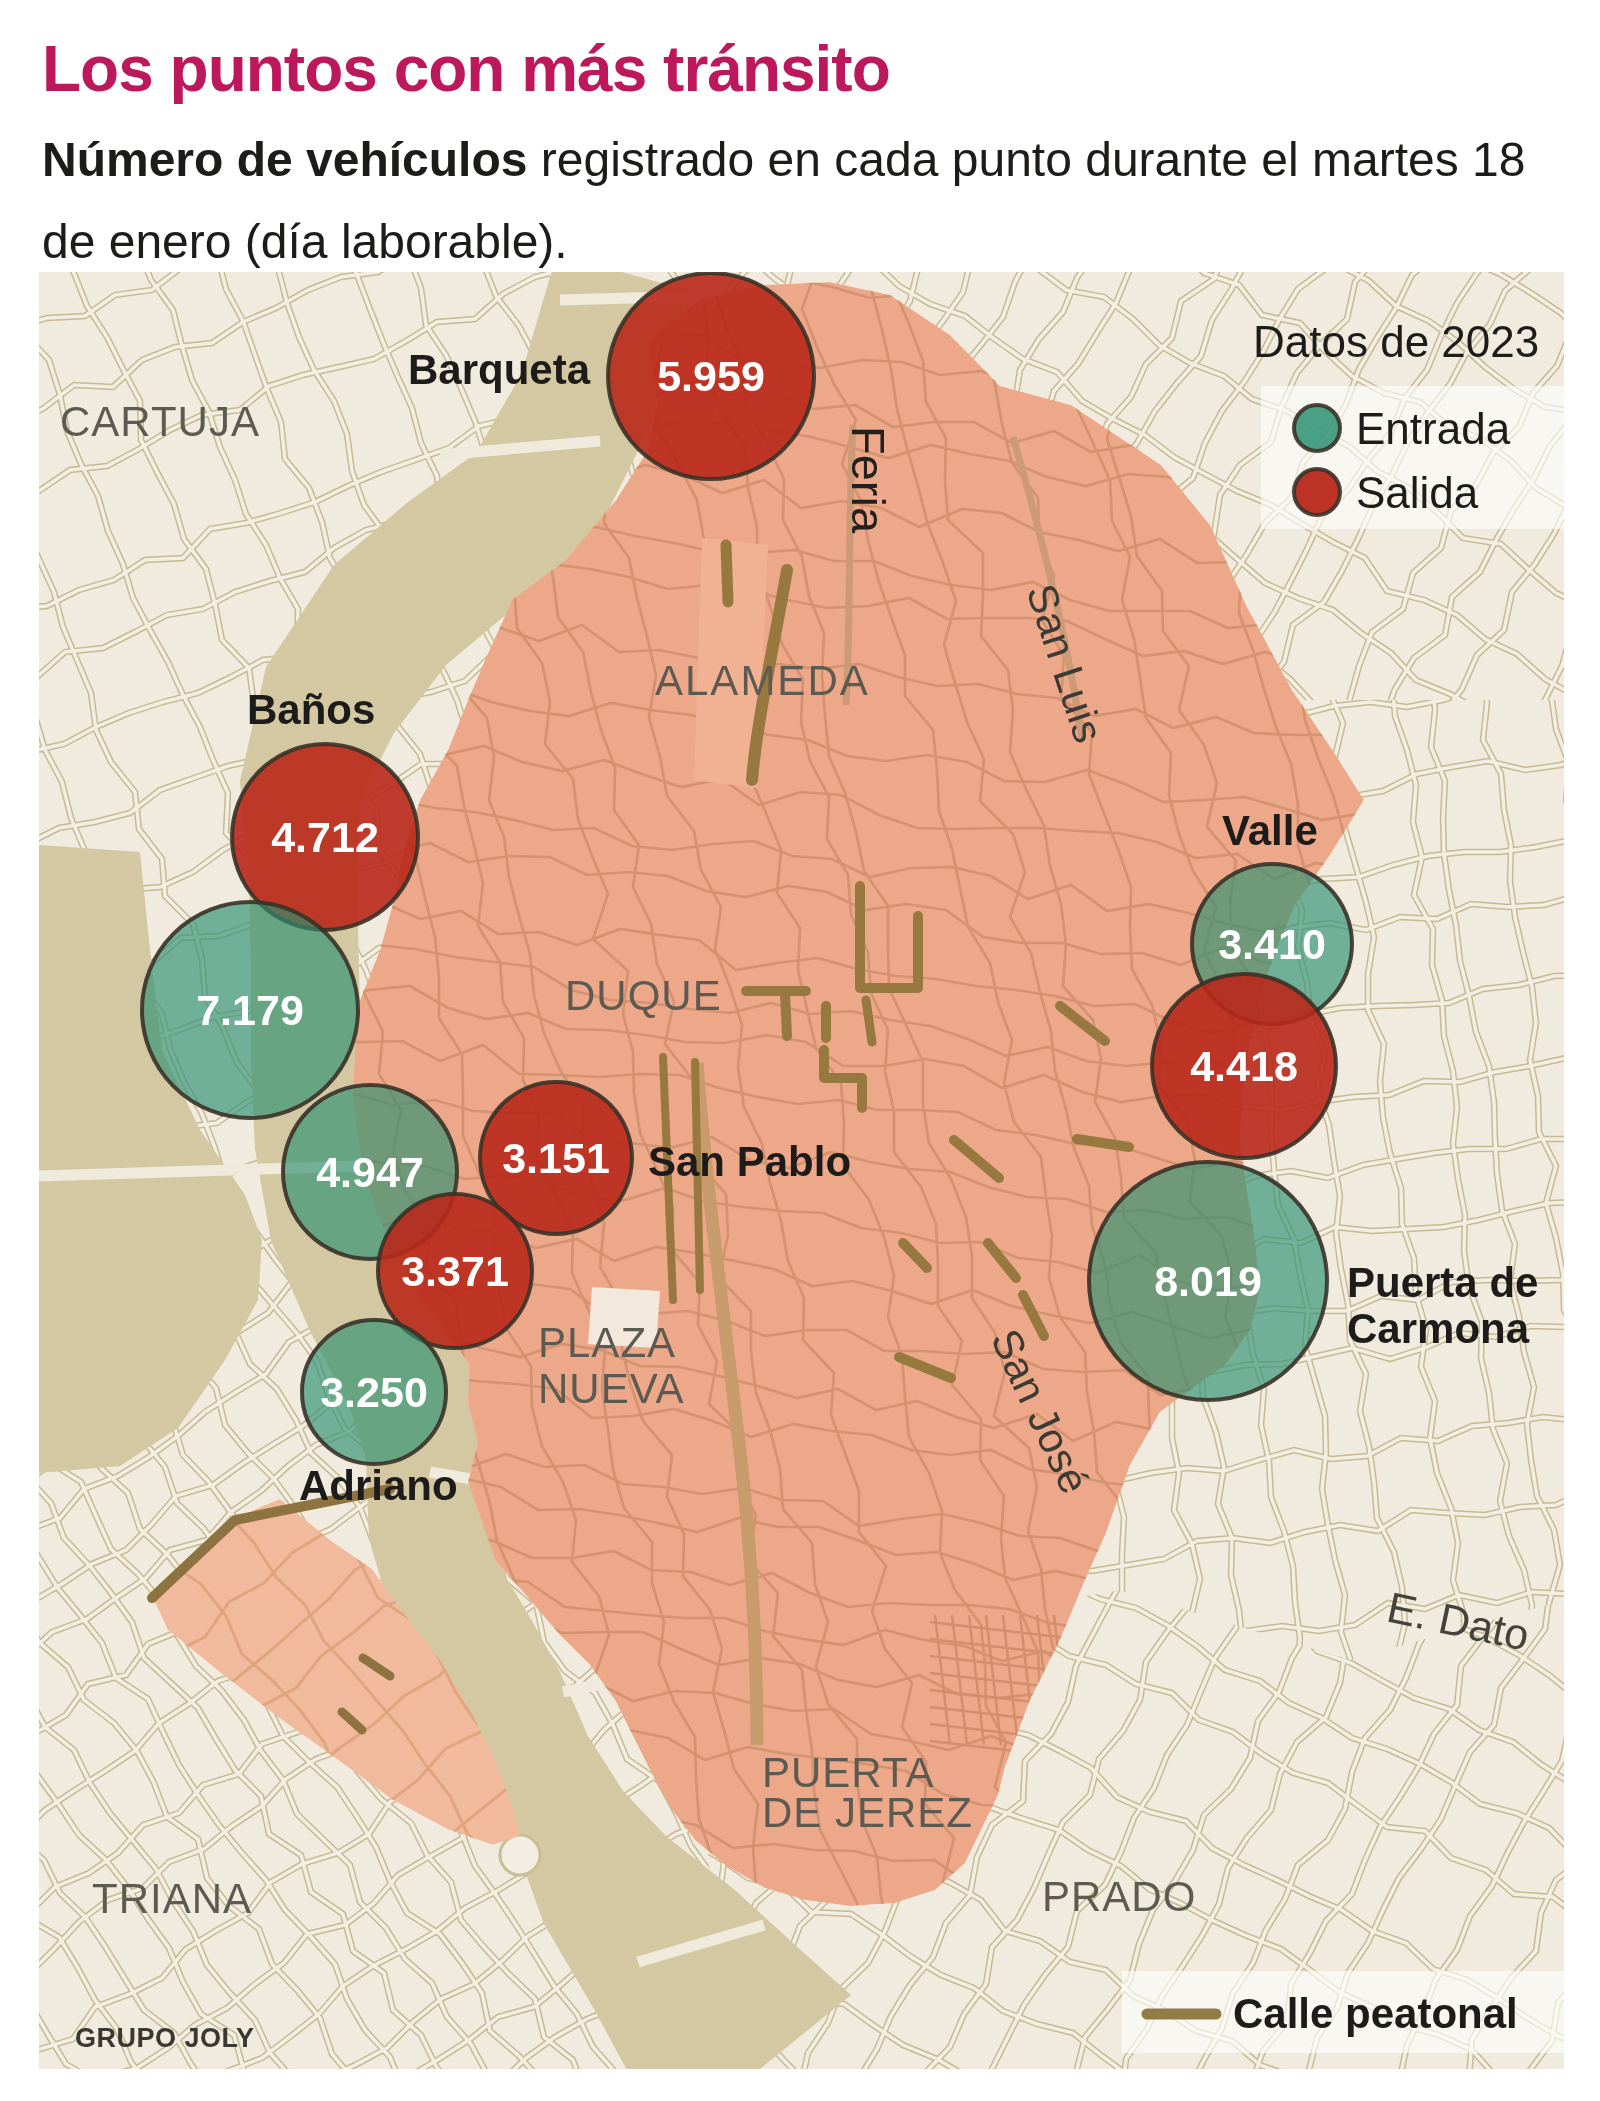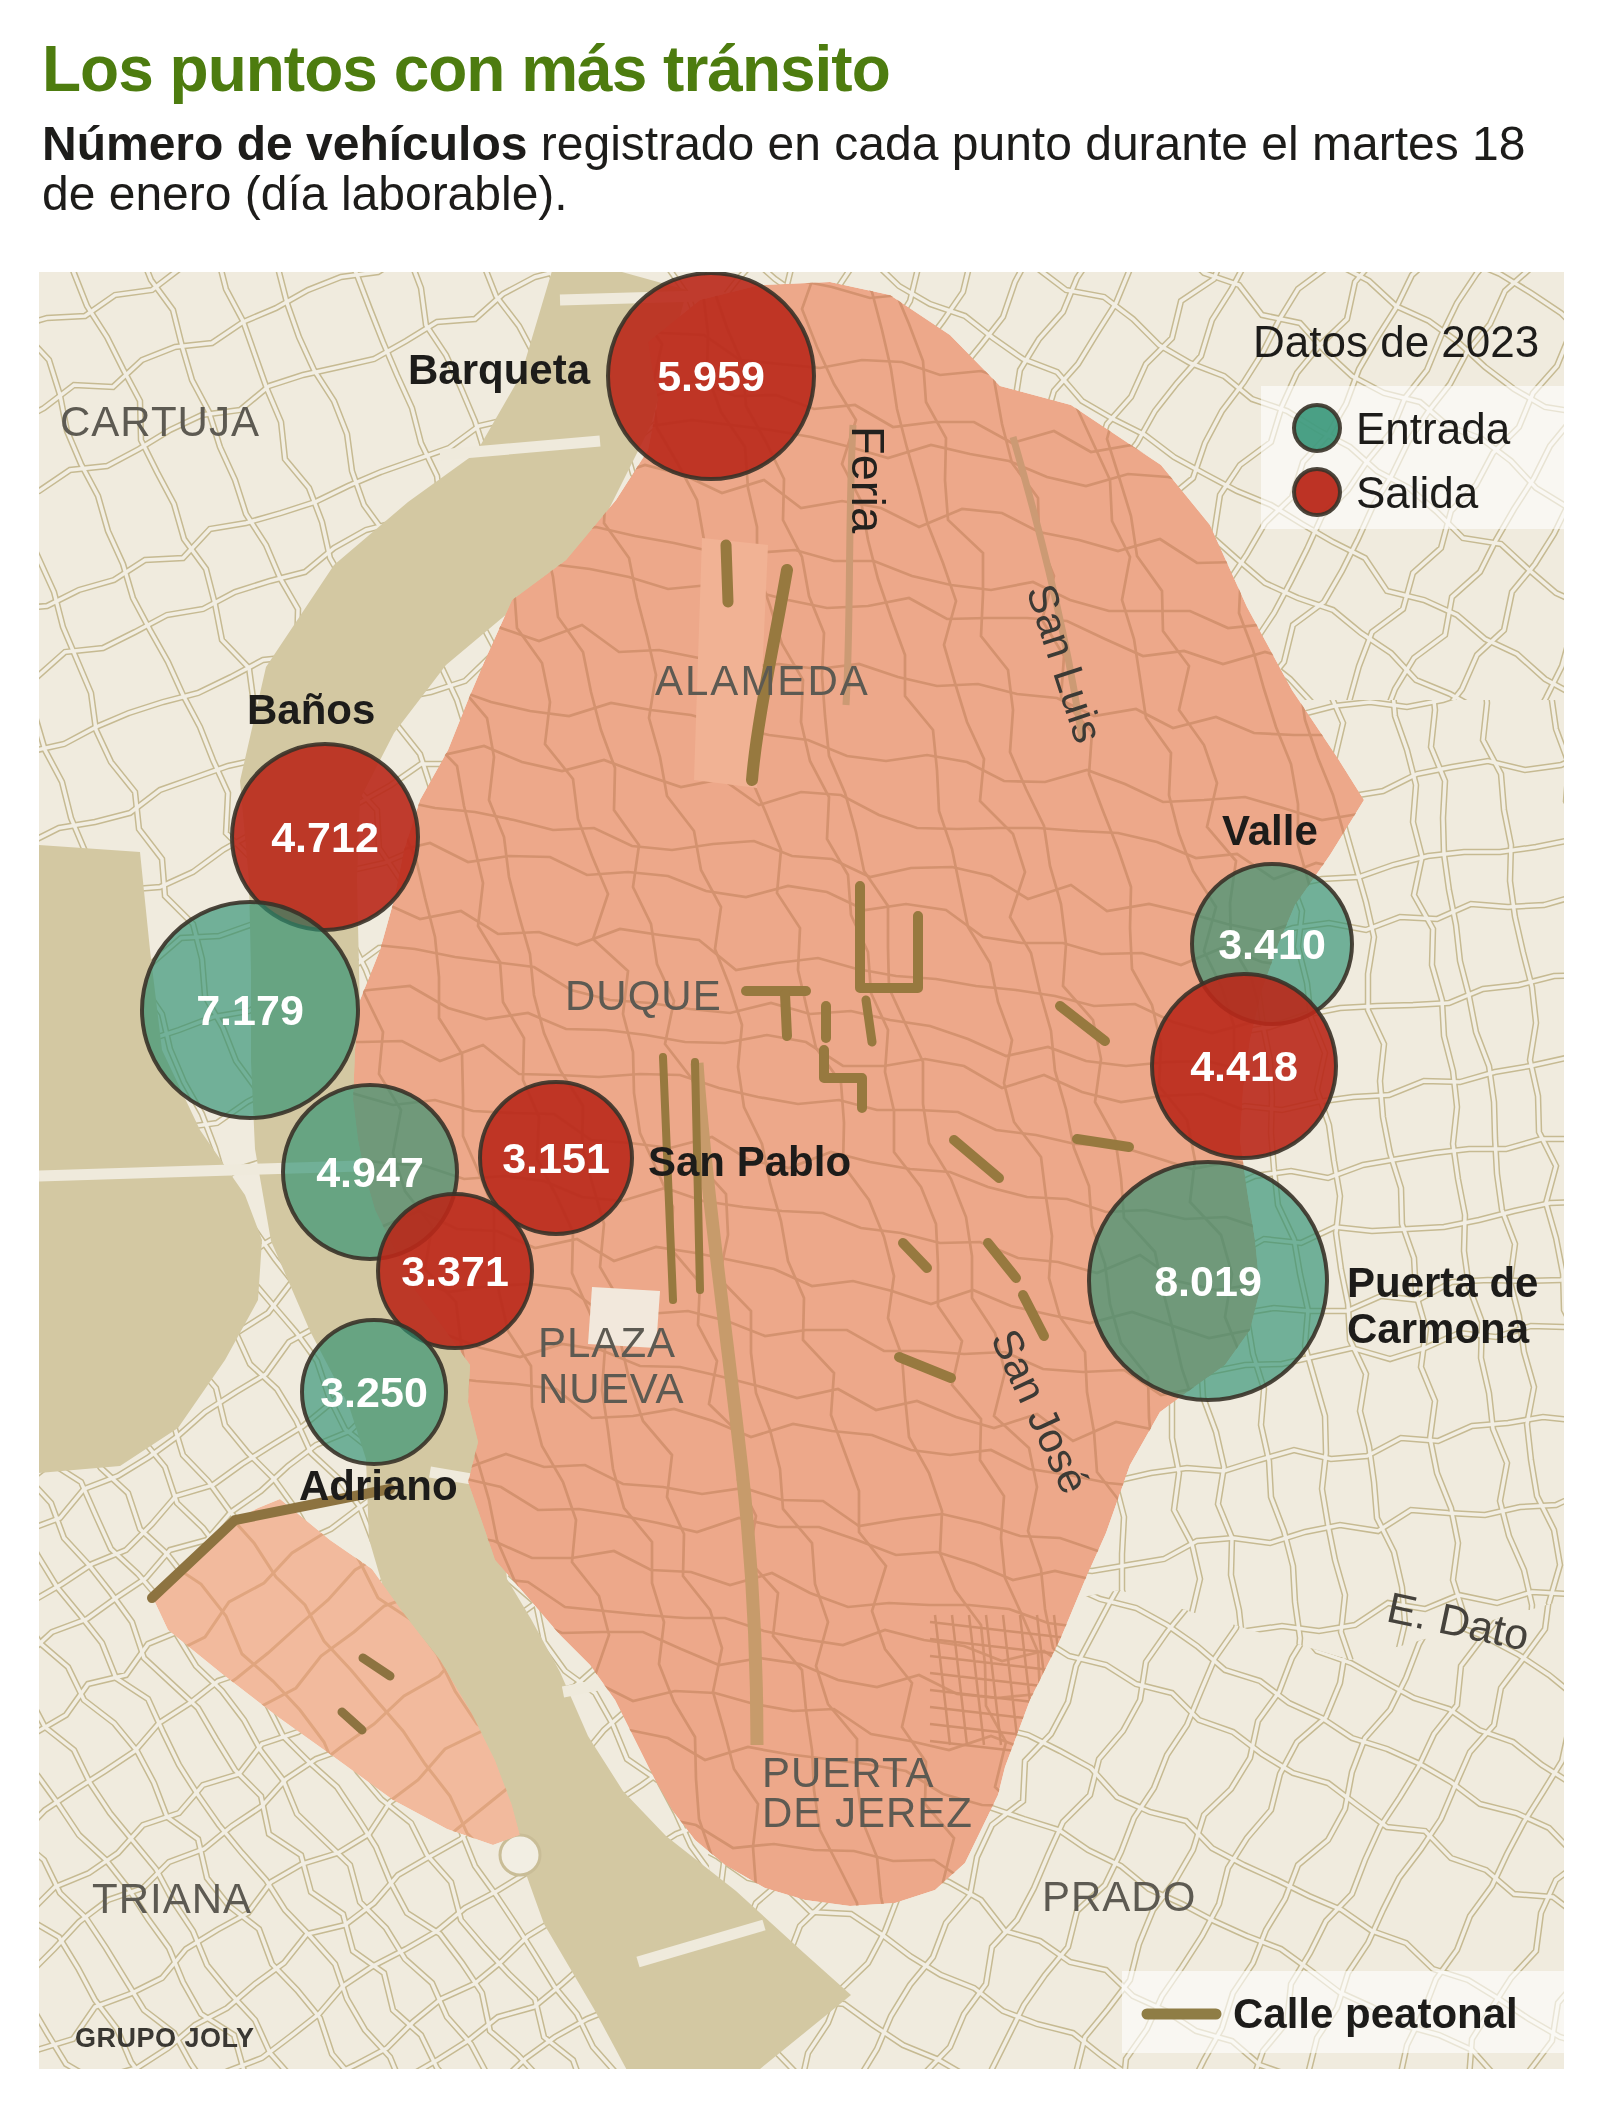--- a/index.html
+++ b/index.html
@@ -1,16 +1,16 @@
 <!DOCTYPE html>
 <html><head><meta charset="utf-8"><style>
 html,body{margin:0;padding:0;background:#fff;width:1600px;height:2101px;overflow:hidden}
 *{font-family:"Liberation Sans",sans-serif}
-.title{position:absolute;left:42px;top:32px;font-size:64px;font-weight:bold;color:#4d7c0f;letter-spacing:-1px}
-.sub{position:absolute;left:42px;top:119px;font-size:48px;color:#1d1c1a;line-height:50px;width:1520px}
+.title{position:absolute;left:42px;top:32px;font-size:64px;font-weight:bold;color:#be185d;letter-spacing:-1px}
+.sub{position:absolute;left:42px;top:119px;font-size:48px;color:#1d1c1a;line-height:82px;width:1520px}
 </style></head>
 <body>
 
 <div class="title">Los puntos con más tránsito</div>
 
 <div class="sub"><b>Número de vehículos</b> registrado en cada punto durante el martes 18<br>de enero (día laborable).</div>
 
 <svg width="1525" height="1797" viewBox="39 272 1525 1797" style="position:absolute;left:39px;top:272px">
 <defs>
 <clipPath id="cr1">

